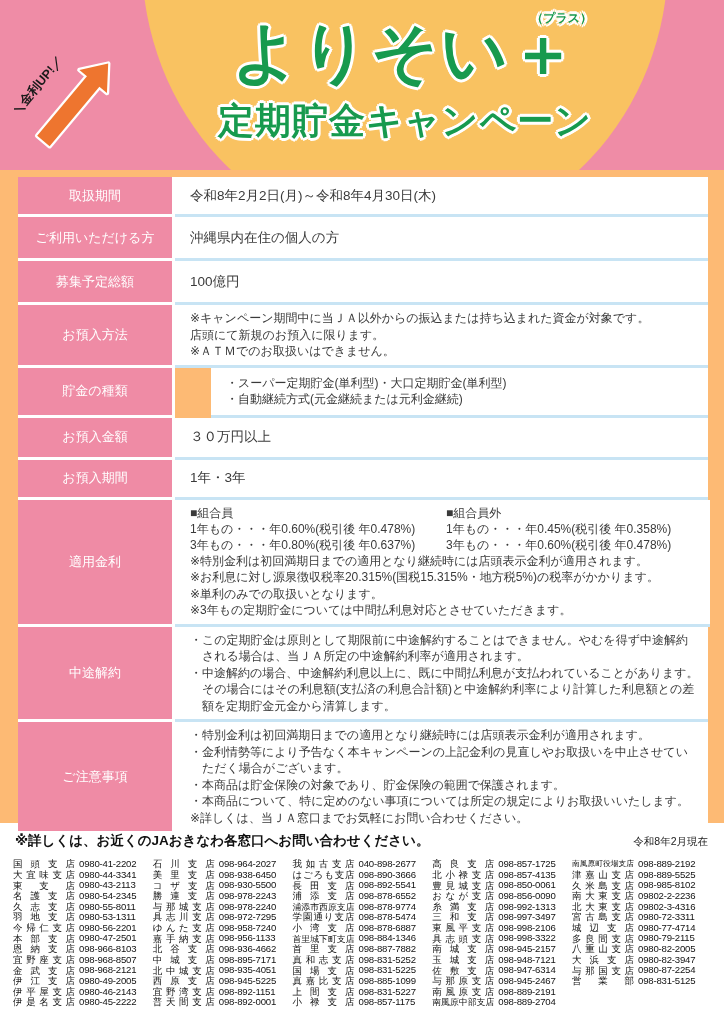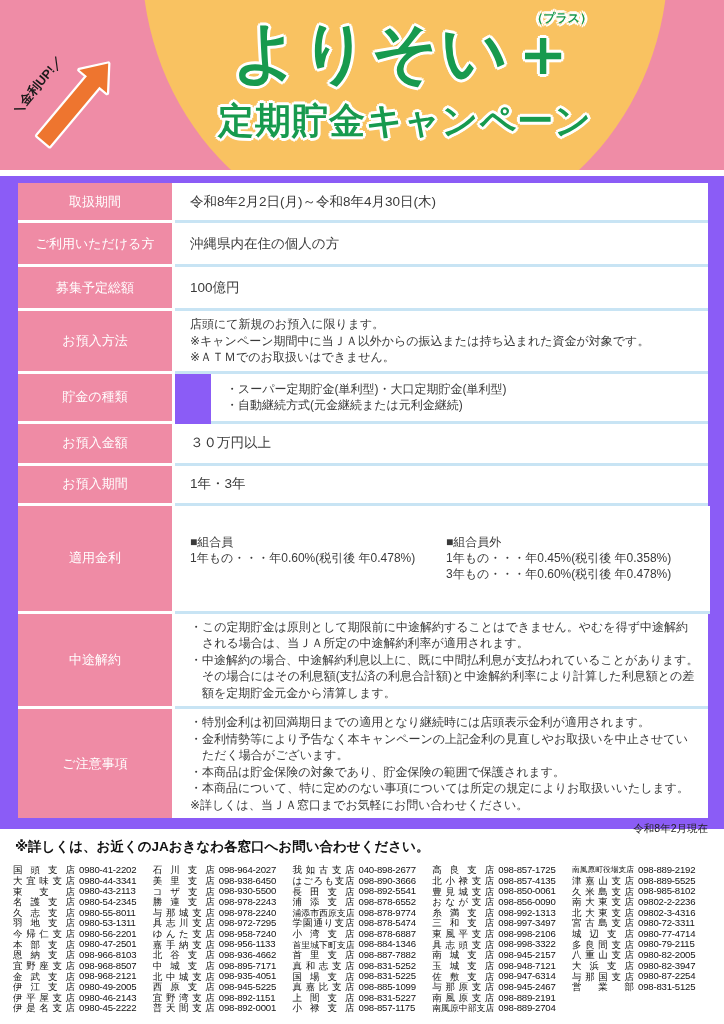--- a/index.html
+++ b/index.html
@@ -16,21 +16,21 @@
   .title-wrap{position:absolute;left:150px;top:16px;width:510px;text-align:center;
               color:#179a4e;font-weight:bold;}
   .o-white{text-shadow:3px 0 0 #fff,-3px 0 0 #fff,0 3px 0 #fff,0 -3px 0 #fff,
            2px 2px 0 #fff,-2px 2px 0 #fff,2px -2px 0 #fff,-2px -2px 0 #fff;}
   .title-main{position:relative;display:inline-block;font-size:66px;line-height:1.12;letter-spacing:2px;}
   .title-sup{position:absolute;top:-4px;right:-14px;font-size:12px;letter-spacing:0;}
   .hero-sub{position:absolute;left:150px;top:97px;width:510px;text-align:center;
             color:#179a4e;font-weight:bold;font-size:36px;letter-spacing:1px;}
 
   
-  .table-section{background:#8b5cf6;padding:7px 16px 0 18px;height:653px;box-sizing:border-box;margin-top:6px;}
+  .table-section{background:#fdba74;padding:7px 16px 0 18px;height:653px;box-sizing:border-box;}
   .jtable{width:100%;}
   .trow{display:flex;align-items:stretch;}
   .lbl{width:157px;min-width:157px;background:#ef8ba5;color:#fff;font-size:13px;
        display:flex;align-items:center;justify-content:center;text-align:center;
        border-right:3px solid #fff;border-bottom:3px solid #fff;box-sizing:border-box;}
   .val{flex:1;background:#fff;color:#3a3a3a;display:flex;flex-direction:column;
        justify-content:center;padding:5px 8px 5px 15px;
        border-bottom:3px solid #c8e4f4;box-sizing:border-box;}
   .trow:last-child .lbl{border-bottom:none;}
   .trow:last-child .val{border-bottom:none;}
@@ -98,22 +98,22 @@
       <div class="trow r2">
         <div class="lbl">募集予定総額</div>
         <div class="val">
             <div class="v-big">100億円</div>
           </div>
       </div>
 
       <div class="trow r3">
         <div class="lbl">お預入方法</div>
         <div class="val">
+          <div class="v-line">※キャンペーン期間中に当ＪＡ以外からの振込または持ち込まれた資金が対象です。</div>
           <div class="v-line">店頭にて新規のお預入に限ります。</div>
-          <div class="v-line">※キャンペーン期間中に当ＪＡ以外からの振込または持ち込まれた資金が対象です。</div>
           <div class="v-line">※ＡＴＭでのお取扱いはできません。</div>
         </div>
       </div>
 
       <div class="trow r4">
         <div class="lbl">貯金の種類</div>
         <div class="val">
           <div class="v-line">・スーパー定期貯金(単利型)・大口定期貯金(単利型)</div>
           <div class="v-line">・自動継続方式(元金継続または元利金継続)</div>
         </div>
@@ -133,26 +133,33 @@
           </div>
       </div>
 
       <div class="trow r7">
         <div class="lbl">適用金利</div>
         <div class="val">
           <div class="rate-cols">
             <div class="rate-col">
               <div class="rate-title">■組合員</div>
               <div>1年もの・・・年0.60%(税引後 年0.478%)</div>
+              <div>3年もの・・・年0.80%(税引後 年0.637%)</div>
             </div>
             <div class="rate-col right">
               <div class="rate-title">■組合員外</div>
               <div>1年もの・・・年0.45%(税引後 年0.358%)</div>
               <div>3年もの・・・年0.60%(税引後 年0.478%)</div>
             </div>
+          </div>
+          <div class="rate-notes">
+            <div>※特別金利は初回満期日までの適用となり継続時には店頭表示金利が適用されます。</div>
+            <div>※お利息に対し源泉徴収税率20.315%(国税15.315%・地方税5%)の税率がかかります。</div>
+            <div>※単利のみでの取扱いとなります。</div>
+            <div>※3年もの定期貯金については中間払利息対応とさせていただきます。</div>
           </div>
         </div>
       </div>
 
       <div class="trow r8">
         <div class="lbl">中途解約</div>
         <div class="val">
           <p class="hang">・この定期貯金は原則として期限前に中途解約することはできません。やむを得ず中途解約される場合は、当ＪＡ所定の中途解約利率が適用されます。</p>
           <p class="hang">・中途解約の場合、中途解約利息以上に、既に中間払利息が支払われていることがあります。その場合にはその利息額(支払済の利息合計額)と中途解約利率により計算した利息額との差額を定期貯金元金から清算します。</p>
         </div>

